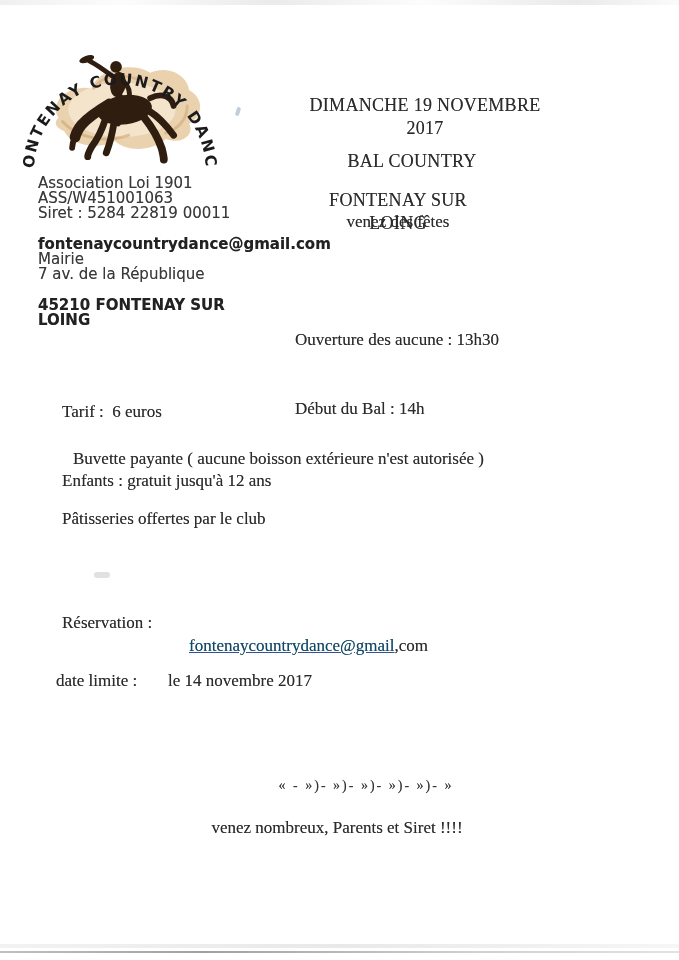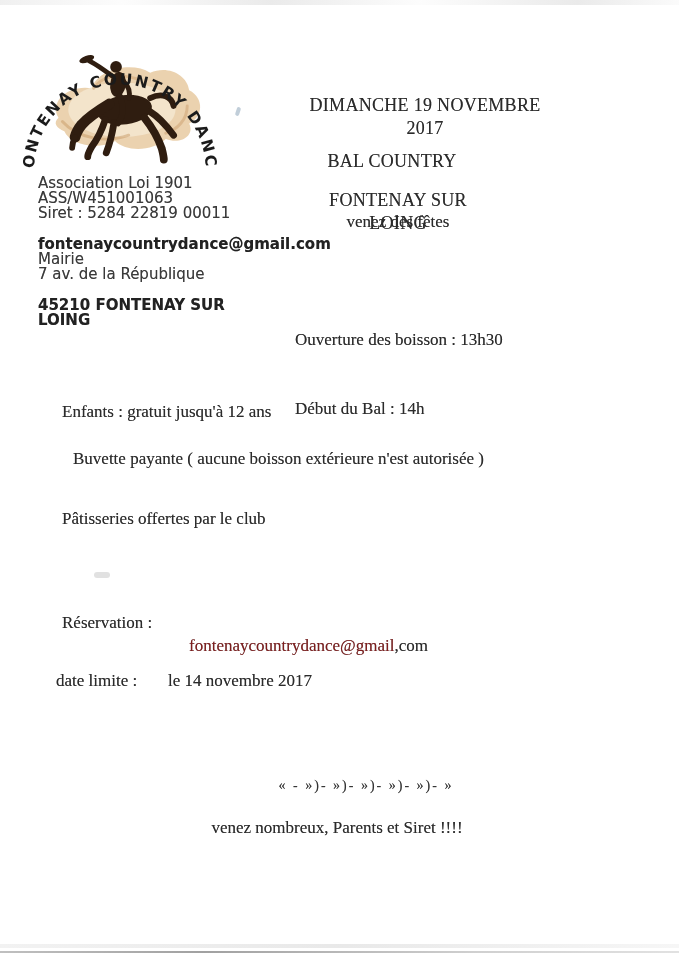--- a/index.html
+++ b/index.html
@@ -25,21 +25,22 @@
   .center{text-align:center;}
   .hand{
     font-family:"DejaVu Sans", sans-serif;
     font-size:15px;
     line-height:15px;
     color:#3a3a3a;
     text-shadow:0 0 0.4px rgba(60,60,60,0.5);
   }
   .hand .b{font-weight:bold;color:#222;margin-top:16px;}
   .link{
-    color:#7f1d1d;
+    color:#0c4a6e;
+    text-decoration:underline;
     text-decoration-color:#33538c;
   }
   .sep{
     font-size:14px;
     letter-spacing:2px;
     color:#333;
     text-shadow:0 0 0.4px rgba(60,60,60,0.5);
   }
   
   .scan-top{
@@ -121,30 +122,31 @@
     <div>Association Loi 1901</div>
     <div>ASS/W451001063</div>
     <div>Siret : 5284 22819 00011</div>
     <div class="b">fontenaycountrydance@gmail.com</div>
     <div>Mairie</div>
     <div>7 av. de la République</div>
     <div class="b">45210 FONTENAY SUR LOING</div>
   </div>
 
   <div class="abs serif heading center" style="left:300px;top:94px;width:250px;">DIMANCHE 19 NOVEMBRE 2017</div>
-  <div class="abs serif heading center" style="left:292px;top:150px;width:200px;">BAL COUNTRY</div>
+  <div class="abs serif heading center" style="left:312px;top:150px;width:200px;">BAL COUNTRY</div>
   <div class="abs serif heading center" style="left:298px;top:189px;width:200px;">FONTENAY SUR LOING</div>
   <div class="abs serif center" style="left:298px;top:210px;width:200px;">venez des fêtes</div>
 
   <div class="abs serif" style="left:295px;top:282px;width:300px;">
-    <div>Ouverture des boisson : 13h30</div>
+    <div>Ouverture des aucune : 13h30</div>
     <div>Début du Bal : 14h</div>
   </div>
 
   <div class="abs serif" style="left:62px;top:354px;width:350px;">
+    <div>Tarif :  6 euros</div>
     <div>Enfants : gratuit jusqu'à 12 ans</div>
   </div>
 
   <div class="abs serif" style="left:73px;top:447px;width:480px;">Buvette payante ( aucune boisson extérieure n'est autorisée )</div>
   <div class="abs serif" style="left:62px;top:507px;width:350px;">Pâtisseries offertes par le club</div>
 
   <div class="abs serif" style="left:62px;top:611px;width:120px;">Réservation :</div>
   <div class="abs serif" style="left:172px;top:611px;width:300px;">
     <span class="link">fontenaycountrydance@gmail</span><span>,com</span>
   </div>

